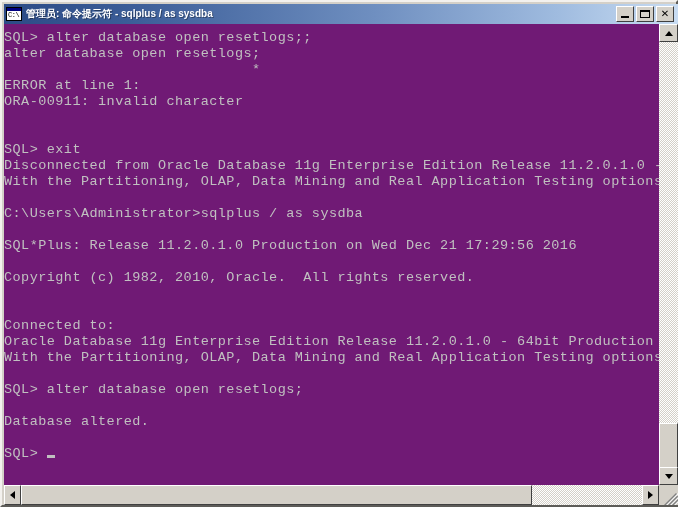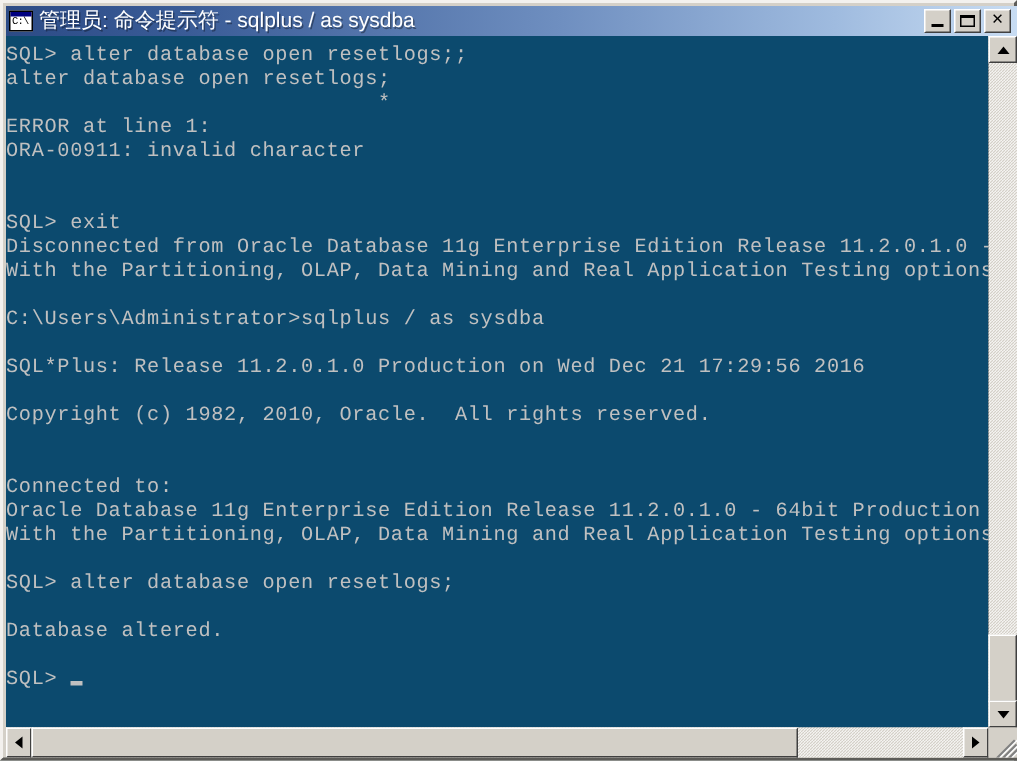--- a/index.html
+++ b/index.html
@@ -59,22 +59,22 @@
     position: absolute;
     left: 1px; top: 4px;
     font-family: "Liberation Mono", monospace;
     font-size: 7px;
     line-height: 7px;
     color: #000;
     letter-spacing: -0.5px;
   }
   #title-text {
     color: #ffffff;
-    font-size: 14px;
-    font-weight: normal;
+    font-size: 10px;
+    font-weight: bold;
     white-space: nowrap;
     text-shadow: 1px 1px 0 rgba(0,0,0,0.35);
     flex: 1 1 auto;
     overflow: hidden;
   }
   #title-buttons {
     flex: 0 0 auto;
     display: flex;
     gap: 2px;
     margin-right: 4px;
@@ -122,21 +122,21 @@
     left: 2px; top: 22px;
     width: 674px;
     height: 481px;
     background: #d4d0c8;
   }
   #console {
     position: absolute;
     left: 0; top: 0;
     width: 655px;
     height: 461px;
-    background: #0c4a6e;
+    background: #701a75;
     overflow: hidden;
     border-right: 1px solid #000;
   }
   #console-inner {
     position: absolute;
     left: 0; top: 6px;
     width: 1400px;
     font-family: "Liberation Mono", "DejaVu Sans Mono", monospace;
     font-size: 13.5px;
     line-height: 16px;

